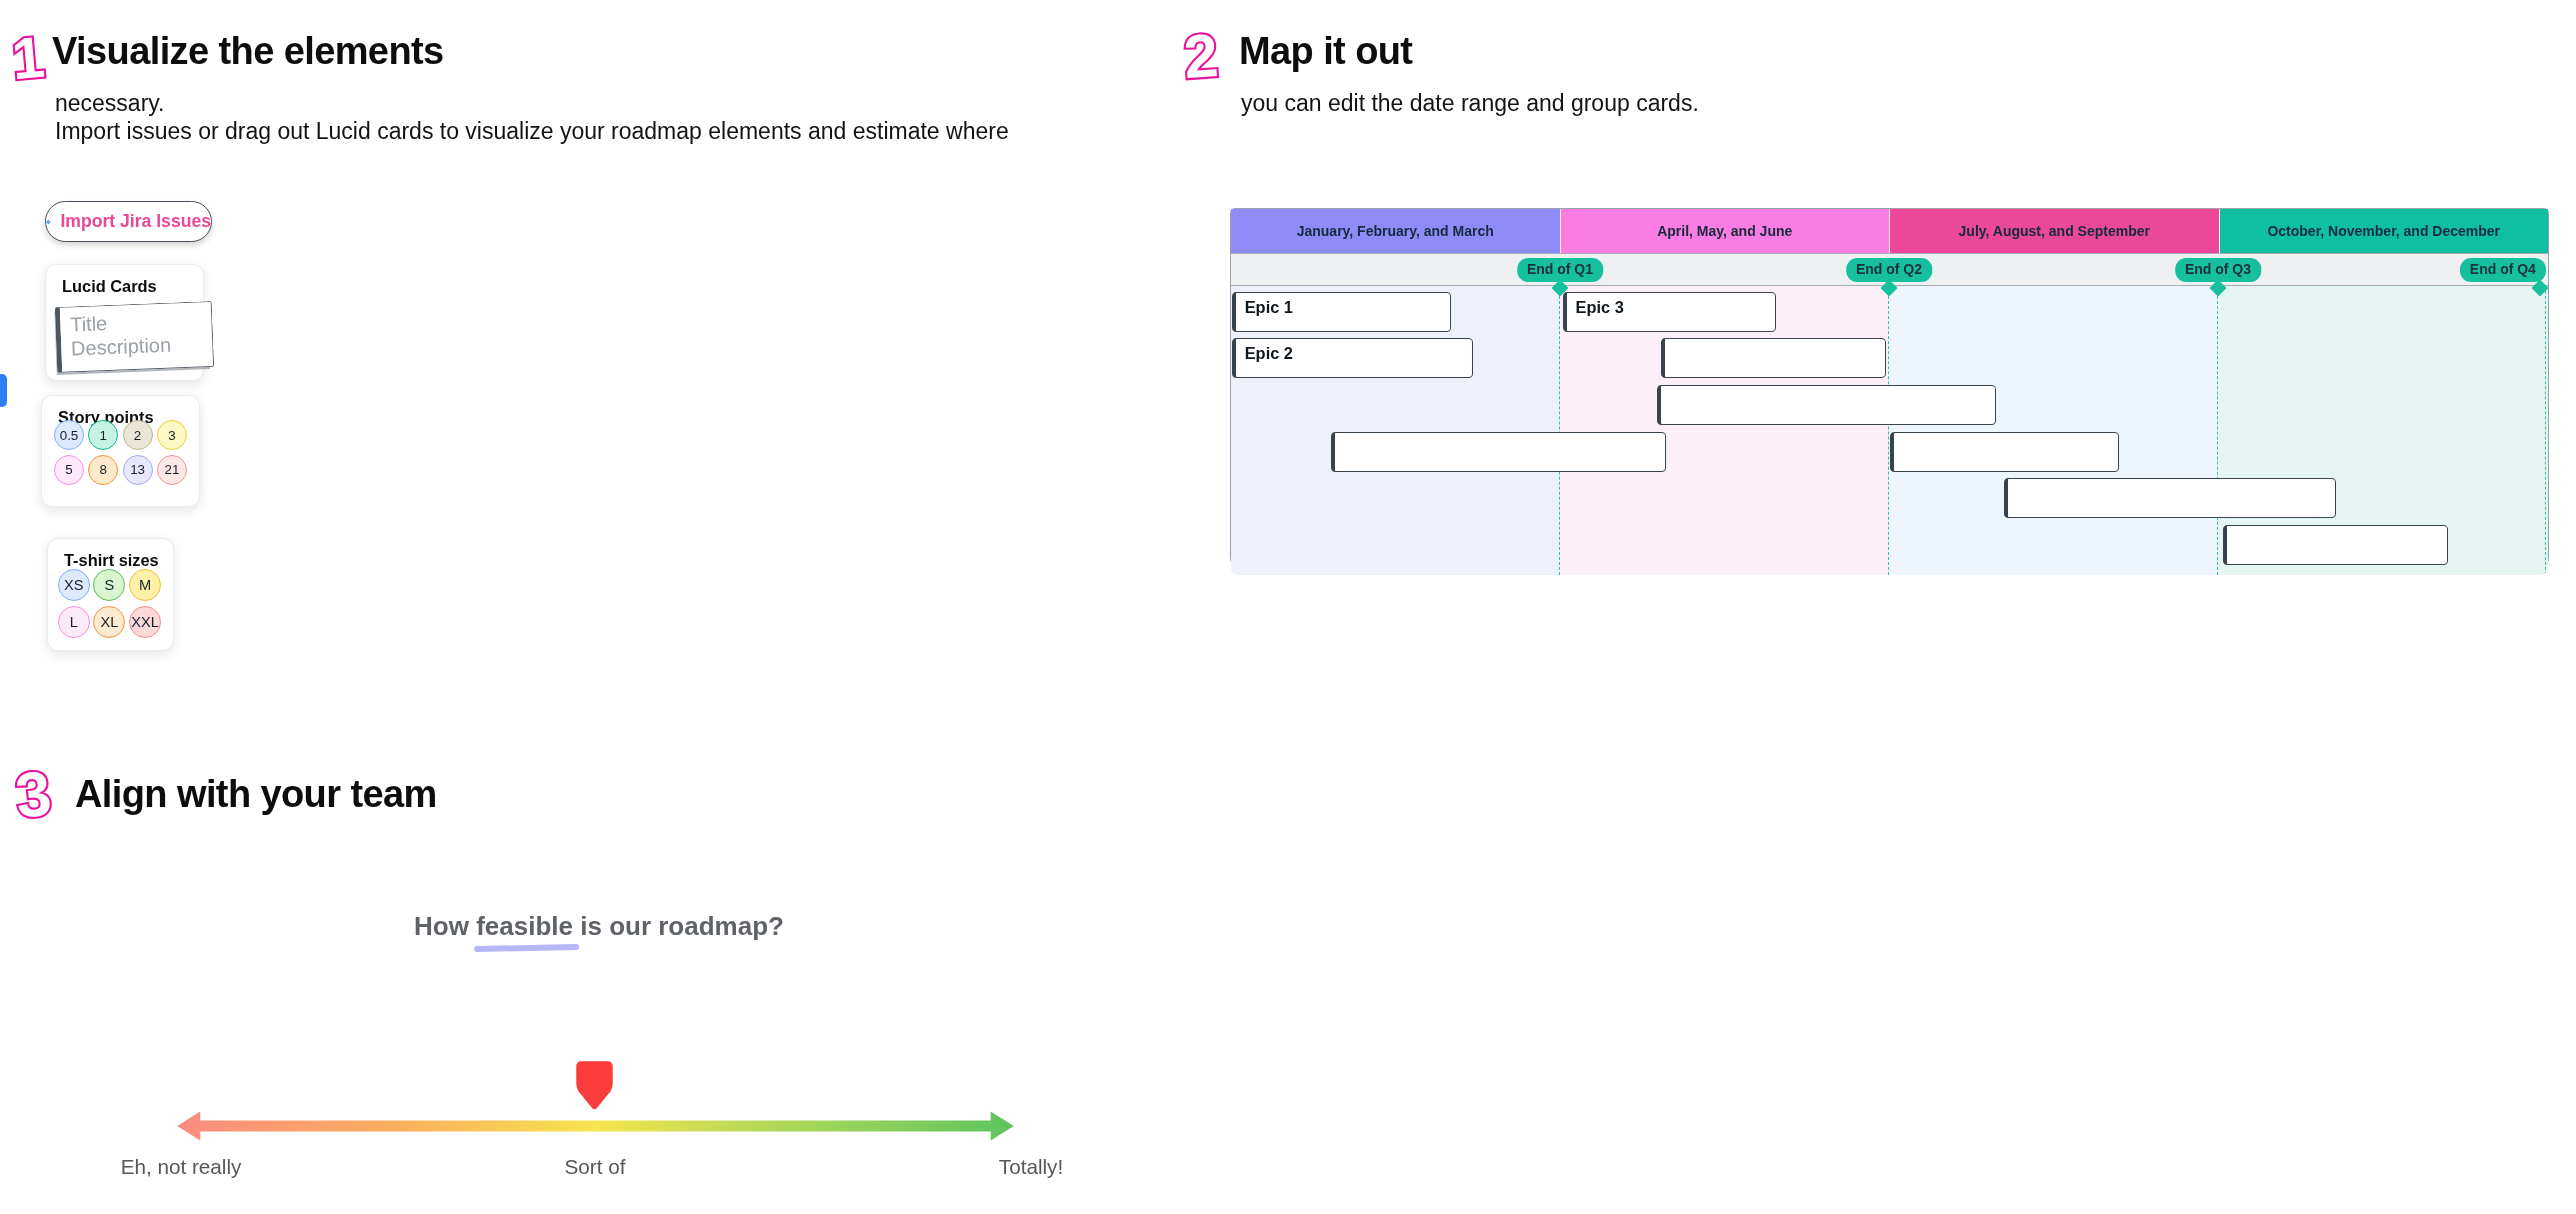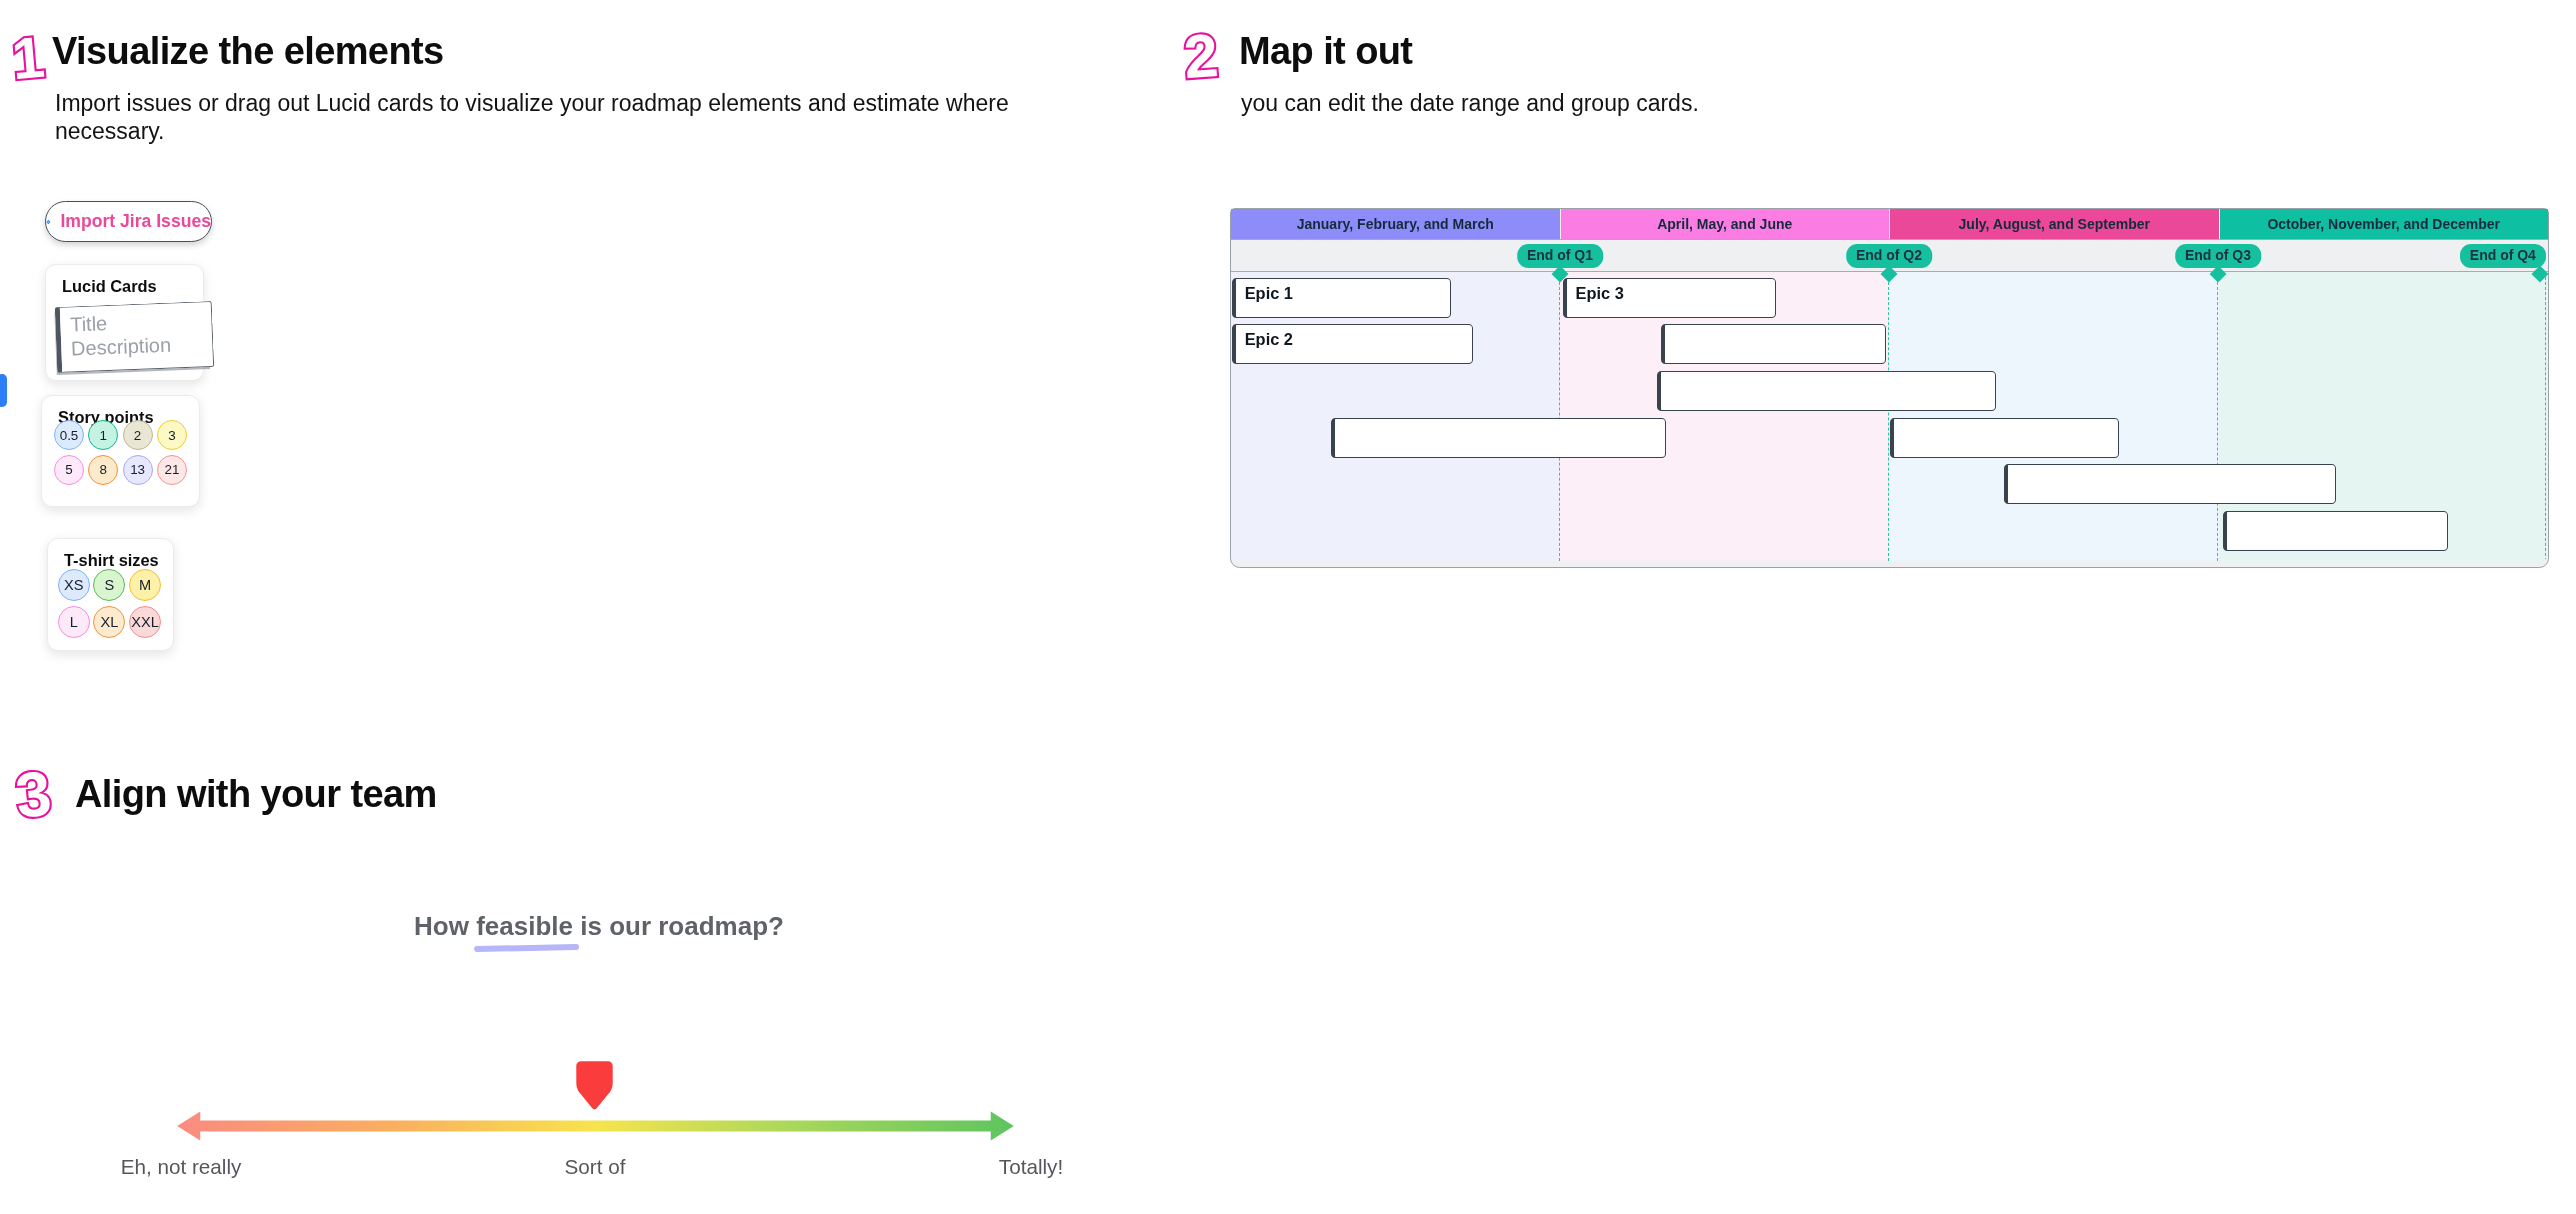--- a/index.html
+++ b/index.html
@@ -54,21 +54,21 @@
   .chip{width:30px; height:30px; border-radius:50%; border:1.8px solid; display:flex;
     align-items:center; justify-content:center; font-size:13.4px; color:#16202a; cursor:grab;}
   .chip-tshirt{width:32px; height:32px; font-size:14.6px;}
 
   .edge-marker{position:absolute; left:-3px; top:374px; width:10.3px; height:33px;
     background:#2d7ef7; border-radius:4.9px;}
 
   
   #timeline{position:absolute; left:1230px; top:208px; width:1319px; height:360px;
     border:1.8px solid #99a1a9; border-radius:4.9px 4.9px 9.7px 9.7px; background:#eef0f2;}
-  .tl-header{display:flex; height:30px;}
+  .tl-header{display:flex; height:44px;}
   .tl-head-cell{flex:1; display:flex; align-items:center; justify-content:center;
     font-weight:700; font-size:14px; color:#142b3d; white-space:nowrap; cursor:pointer;}
   .tl-head-cell + .tl-head-cell{border-left:1.2px solid #eef0f2;}
   .tl-strip{position:relative; height:33px; background:#eef0f2;
     border-top:1.8px solid #a6acb4; border-bottom:1.8px solid #a6acb4; z-index:2;}
   .milestone-badge{position:absolute; top:4.3px; background:#16c09e; color:#1c3242;
     font-weight:700; font-size:14px; padding:3px 9.7px 4.3px; border-radius:11px;
     white-space:nowrap; cursor:pointer;}
   .milestone-diamond{position:absolute; bottom:-8.5px; width:12px; height:12px;
     background:#16c09e; transform:translate(-50%,0) rotate(45deg); z-index:5;}
@@ -90,22 +90,22 @@
   #arrow-svg{position:absolute; left:0; top:49px; width:841px; height:34px;}
   .scale-label{position:absolute; top:95px; transform:translateX(-50%); font-size:20.7px;
     color:#54575b; white-space:nowrap;}
 </style>
 </head>
 <body>
 
 <div class="sec-num" id="num1">1</div>
 <h1 class="sec-title" id="title1">Visualize the elements</h1>
 <div class="sec-desc" id="desc1">
+  <div>necessary.</div>
   <div>Import issues or drag out Lucid cards to visualize your roadmap elements and estimate where</div>
-  <div>necessary.</div>
 </div>
 
 <div class="import-btn">
   <svg width="22" height="22" viewBox="0 0 24 24">
     <path fill="#2684FF" d="M12 1 L23 12 L12 23 L1 12 Z"></path>
     <path fill="#ffffff" d="M10.8 7.8 L15 12 L10.8 16.2 L6.6 12 Z"></path>
   </svg>
   <span class="label">Import Jira Issues</span>
 </div>
 

